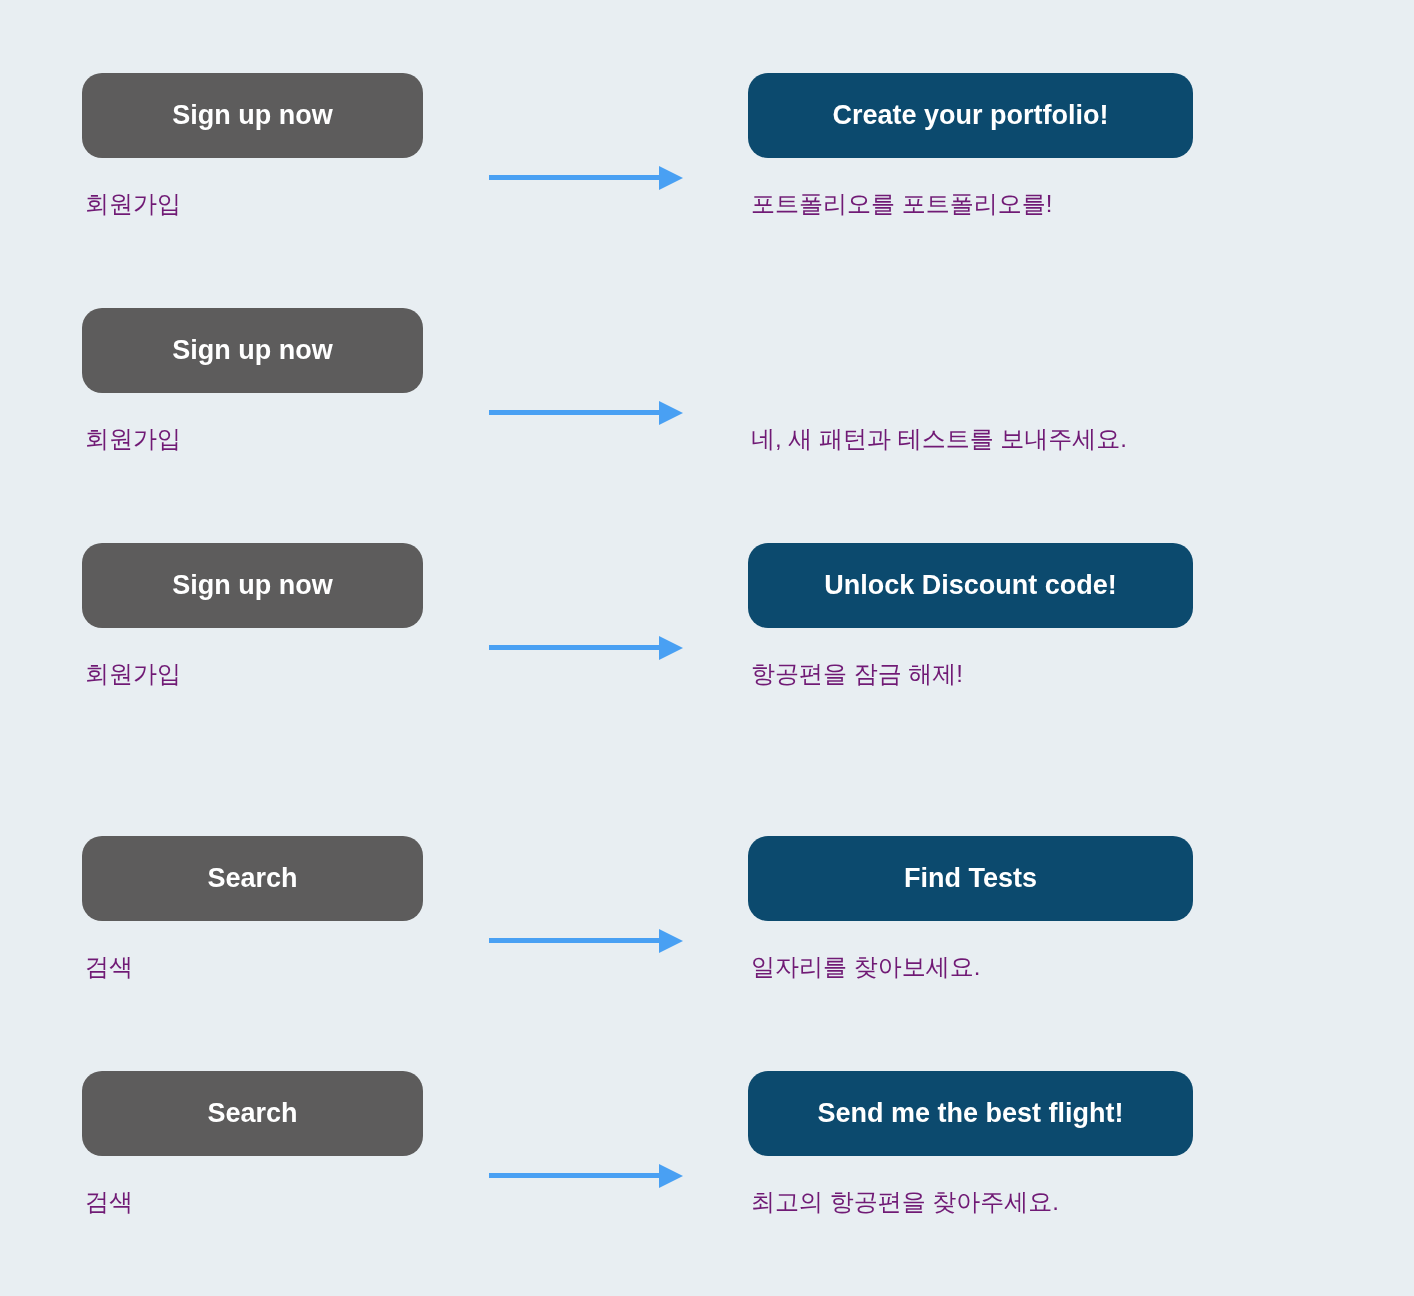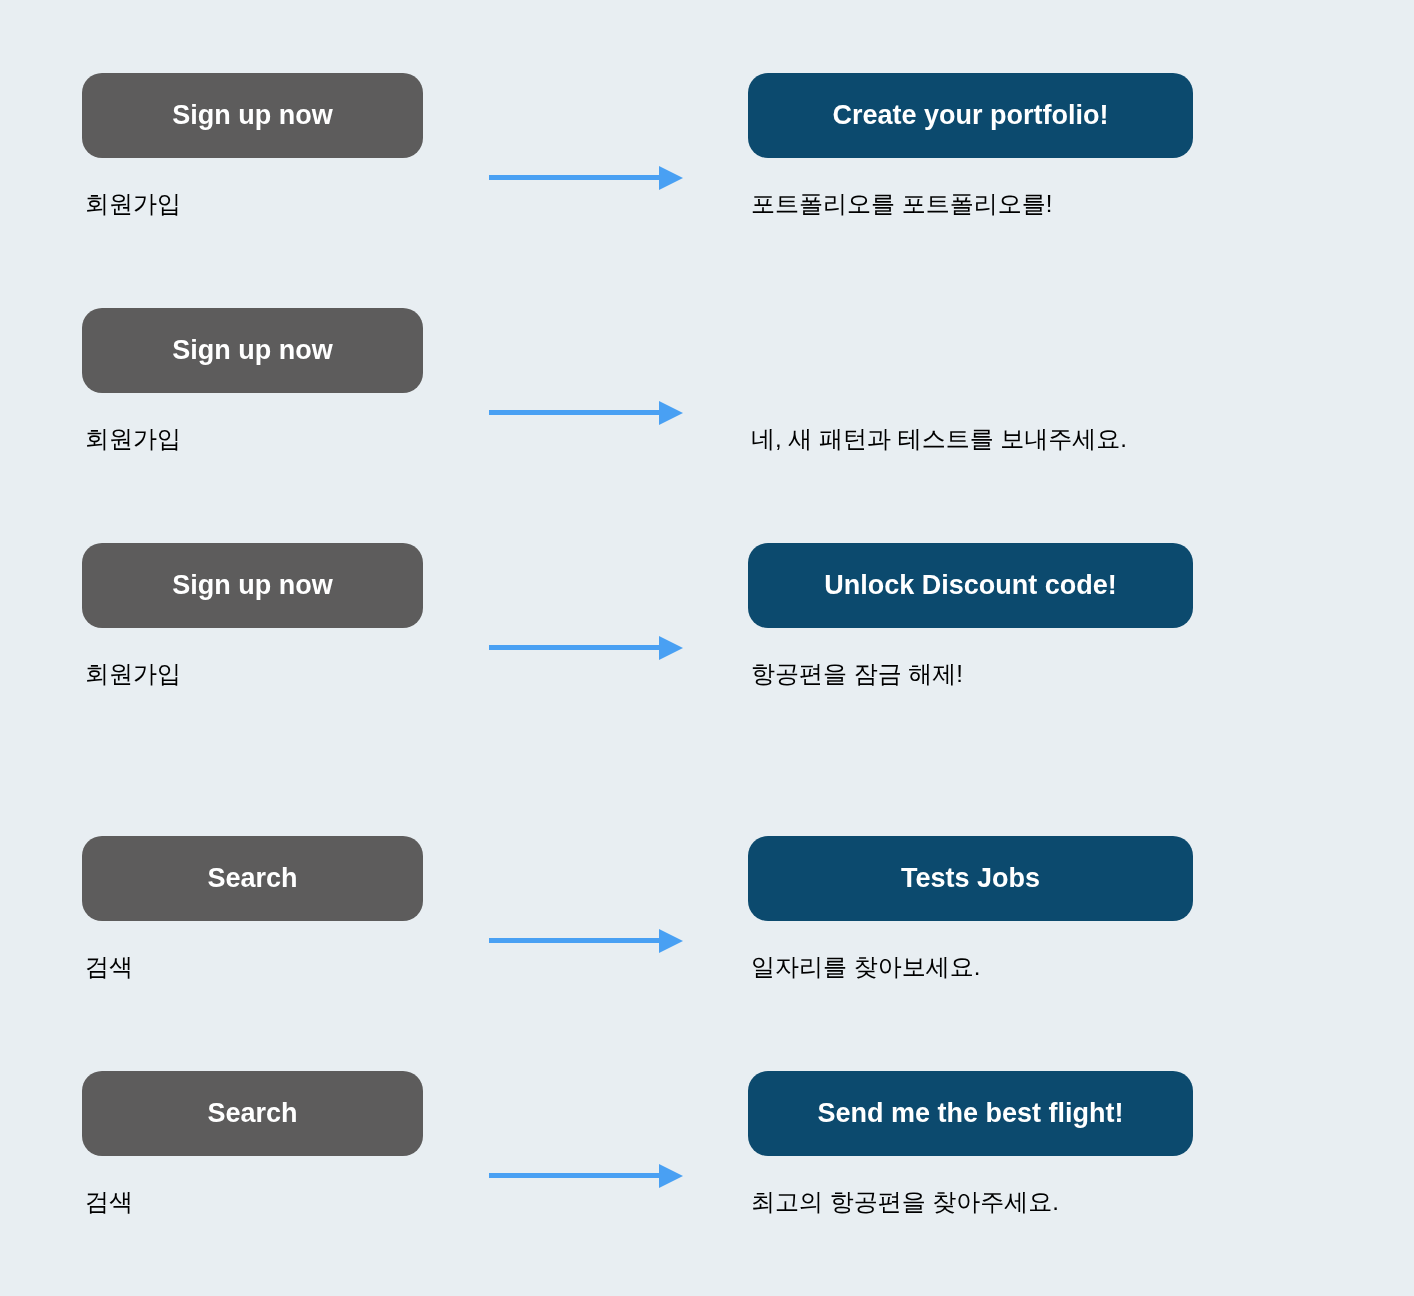--- a/index.html
+++ b/index.html
@@ -65,21 +65,21 @@
   }
   .btn-blue {
     min-width: 445px;
     padding: 0 44px;
     background: #0c4a6e;
   }
   .caption {
     margin-top: 30px;
     margin-left: 3px;
     font-size: 24px;
-    color: #000000;
+    color: #701a75;
     white-space: nowrap;
   }
   .arrow {
     display: flex;
     align-items: center;
   }
   .arrow-line {
     width: 170px;
     height: 5px;
     background: #49a0f3;
@@ -152,21 +152,21 @@
       <button class="btn btn-dark">Search</button>
       <div class="caption">검색</div>
     </div>
     <div class="cell-arrow">
       <div class="arrow">
         <div class="arrow-line"></div>
         <div class="arrow-head"></div>
       </div>
     </div>
     <div class="cell-right">
-      <button class="btn btn-blue">Tests Jobs</button>
+      <button class="btn btn-blue">Find Tests</button>
       <div class="caption">일자리를 찾아보세요.</div>
     </div>
   </div>
 
   <div class="row">
     <div class="cell-left">
       <button class="btn btn-dark">Search</button>
       <div class="caption">검색</div>
     </div>
     <div class="cell-arrow">

